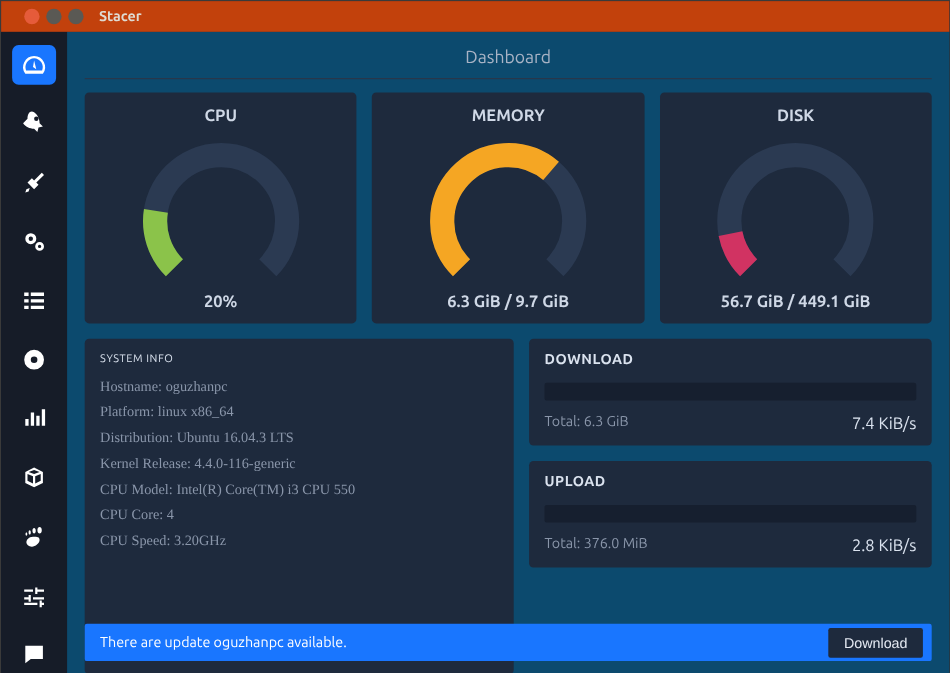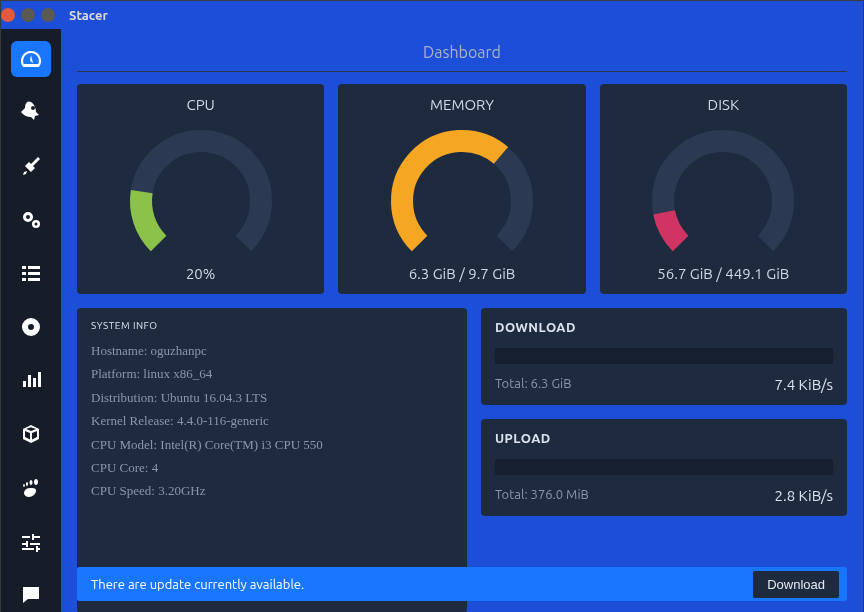--- a/index.html
+++ b/index.html
@@ -1,36 +1,36 @@
 <!DOCTYPE html>
 <html><head>
 <meta charset="utf-8">
 <style>
 * { margin: 0; padding: 0; box-sizing: border-box; }
 body { font-family: -apple-system, Ubuntu, "Segoe UI", sans-serif; background: #1a2332; overflow: hidden; }
 
 .window { width: 864px; height: 612px; background: #1a2332; border: 1px solid #3a3a3a; }
-.titlebar { height: 28px; background: #1d4ed8; display: flex; align-items: center; padding: 0 0; gap: 8px; }
+.titlebar { height: 28px; background: #c2410c; display: flex; align-items: center; padding: 0 21px; gap: 8px; }
 .titlebar-btns { display: flex; gap: 6px; }
 .tbtn { width: 14px; height: 14px; border-radius: 50%; }
 .tbtn.close { background: #e55b3a; }
 .tbtn.min { background: #5a5954; }
 .tbtn.max { background: #5a5954; }
 .titlebar-title { color: #dfdbd2; font-size: 13px; font-weight: bold; margin-left: 6px; }
 
 .app { display: flex; height: calc(612px - 28px); }
 .sidebar { width: 60px; background: #161c28; display: flex; flex-direction: column; align-items: center; padding-top: 12px; gap: 18px; }
 .sidebar-item { width: 40px; height: 40px; display: flex; align-items: center; justify-content: center; cursor: pointer; border-radius: 6px; }
 .sidebar-item.active { background: #1976ff; }
 .sidebar-item svg { width: 24px; height: 24px; fill: #fff; }
 
-.main { flex: 1; display: flex; flex-direction: column; background: #1d4ed8; padding: 14px 16px 0 16px; position: relative; }
+.main { flex: 1; display: flex; flex-direction: column; background: #0c4a6e; padding: 14px 16px 0 16px; position: relative; }
 .page-title { text-align: center; color: #a8b3c5; font-size: 16px; padding-bottom: 10px; border-bottom: 1px solid #2c3647; margin-bottom: 12px; }
 
-.gauges { display: flex; gap: 14px; }
+.gauges { display: flex; gap: 14px; font-weight: bold; }
 .card { background: #1e2a3d; border-radius: 4px; padding: 12px 14px; }
 .gauge-card { flex: 1; display: flex; flex-direction: column; align-items: center; }
 .gauge-title { color: #cfd8e6; font-size: 15px; margin-bottom: 8px; }
 .gauge-wrap { width: 180px; height: 140px; position: relative; }
 .gauge-value { color: #cfd8e6; font-size: 15px; text-align: right; margin-top: 4px; }
 
 .lower { display: flex; gap: 14px; margin-top: 14px; flex: 1; min-height: 0; }
 .sysinfo { flex: 1; }
 .sysinfo-title { color: #dbe3ef; font-size: 10px; font-weight: normal; letter-spacing: 0.5px; margin-bottom: 8px; }
 .sysinfo-row { color: #8a96aa; font-size: 13px; line-height: 1.8; font-family: Liberation Serif, serif; }
@@ -173,18 +173,18 @@
             <div class="net-bar"></div>
             <div class="net-row">
               <span>Total: 376.0 MiB</span>
               <span class="net-rate">2.8 KiB/s</span>
             </div>
           </div>
         </div>
       </div>
 
       <div class="update-bar">
-        <span class="update-text">There are update currently available.</span>
+        <span class="update-text">There are update oguzhanpc available.</span>
         <button class="update-btn">Download</button>
       </div>
     </div>
   </div>
 </div>
 
 </body></html>

